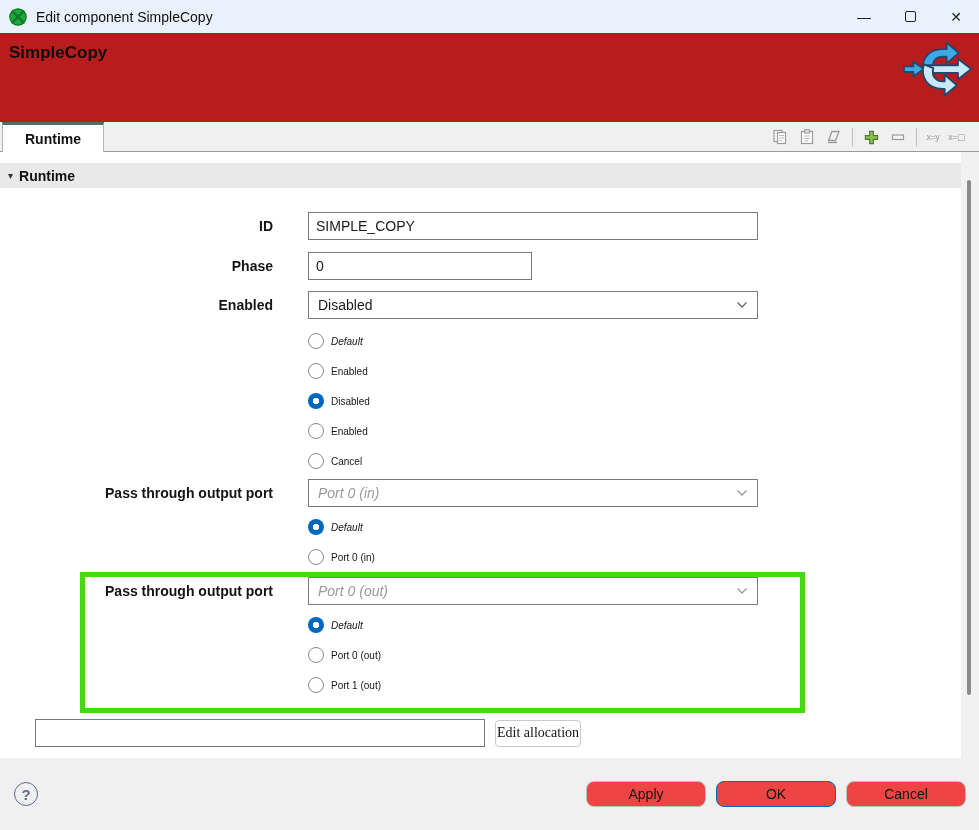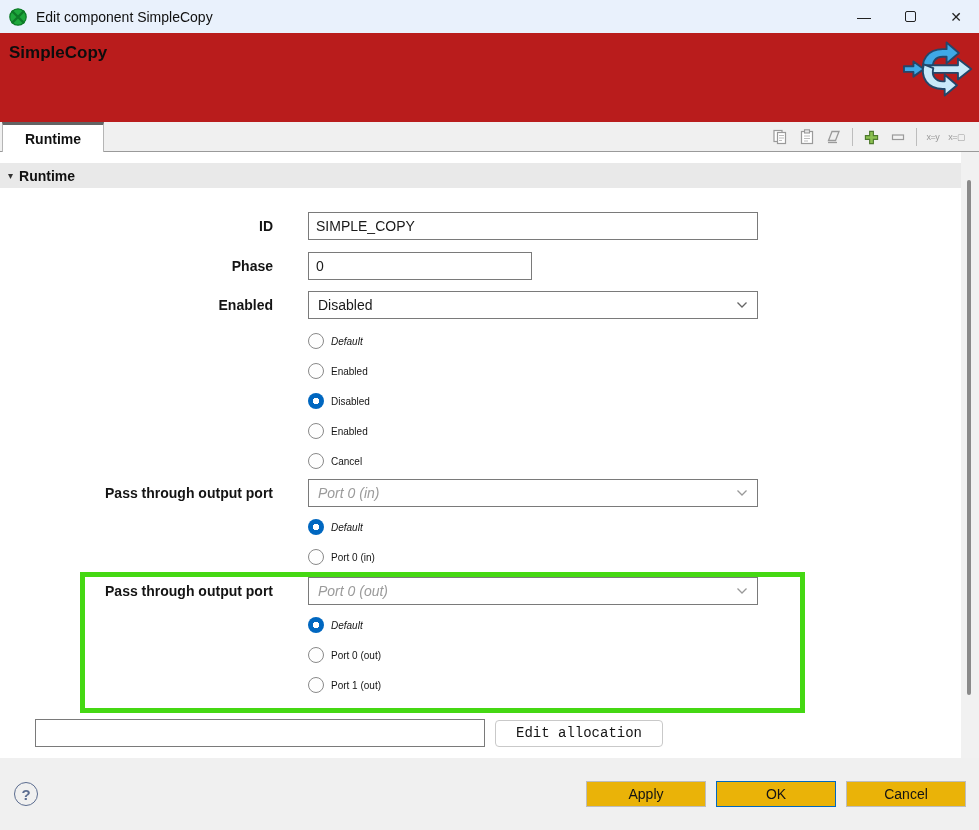--- a/index.html
+++ b/index.html
@@ -53,31 +53,31 @@
   .rlabel { margin-left:7px; font-size:10px; color:#141414; }
   .it { font-style:italic; }
 
   
   .hl-box { width:725px; margin-left:80px; margin-top:0px; border:5px solid #45d813; padding-bottom:8px; }
   .hl-box .frow-in { display:flex; align-items:center; }
   .hl-box .flabel { width:188px; }
   .hl-box .radio-row { margin-left:223px; }
 
   .alloc-row { margin-top:6px; }
-  .alloc-btn { margin-left:10px; height:27px; padding:0 20px; background:#fff; border:1px solid #c9c9c9; border-radius:4px; font-family:Liberation Mono, monospace; font-size:14px; color:#141414; }
+  .alloc-btn { margin-left:10px; height:27px; padding:0 1px; background:#fff; border:1px solid #c9c9c9; border-radius:4px; font-family:Liberation Serif, serif; font-size:14px; color:#141414; }
 
   
   .scroll-track { position:absolute; left:961px; top:152px; width:18px; height:606px; background:#f1f1f1; }
   .scroll-thumb { position:absolute; left:6px; top:28px; width:4px; height:515px; background:#8a8a8a; border-radius:2px; }
 
   
   .footer { height:72px; background:#f0f0f0; display:flex; align-items:center; padding:0 13px 0 14px; }
   .help-circle { width:24px; height:24px; border:1.6px solid #5b6c8f; border-radius:50%; display:flex; align-items:center; justify-content:center; font-size:15px; font-weight:700; color:#5b6c8f; }
   .btn-group { margin-left:auto; display:flex; gap:10px; }
-  .btn { width:120px; height:26px; background:#eab308; border:1px solid #bdbdbd; border-radius:0; font-family:"Liberation Sans",sans-serif; font-size:14px; color:#141414; }
+  .btn { width:120px; height:26px; background:#ef4444; border:1px solid #bdbdbd; border-radius:8px; font-family:"Liberation Sans",sans-serif; font-size:14px; color:#141414; }
   .btn.default { border:1px solid #0067c0; }
 </style>
 </head>
 <body>
 
 <div class="window">
 
   <div class="titlebar">
     <svg class="app-icon" viewBox="0 0 18 18">
       <circle cx="9" cy="9" r="8.2" fill="#1ea83c" stroke="#0d7a27" stroke-width="1.2"></circle>

